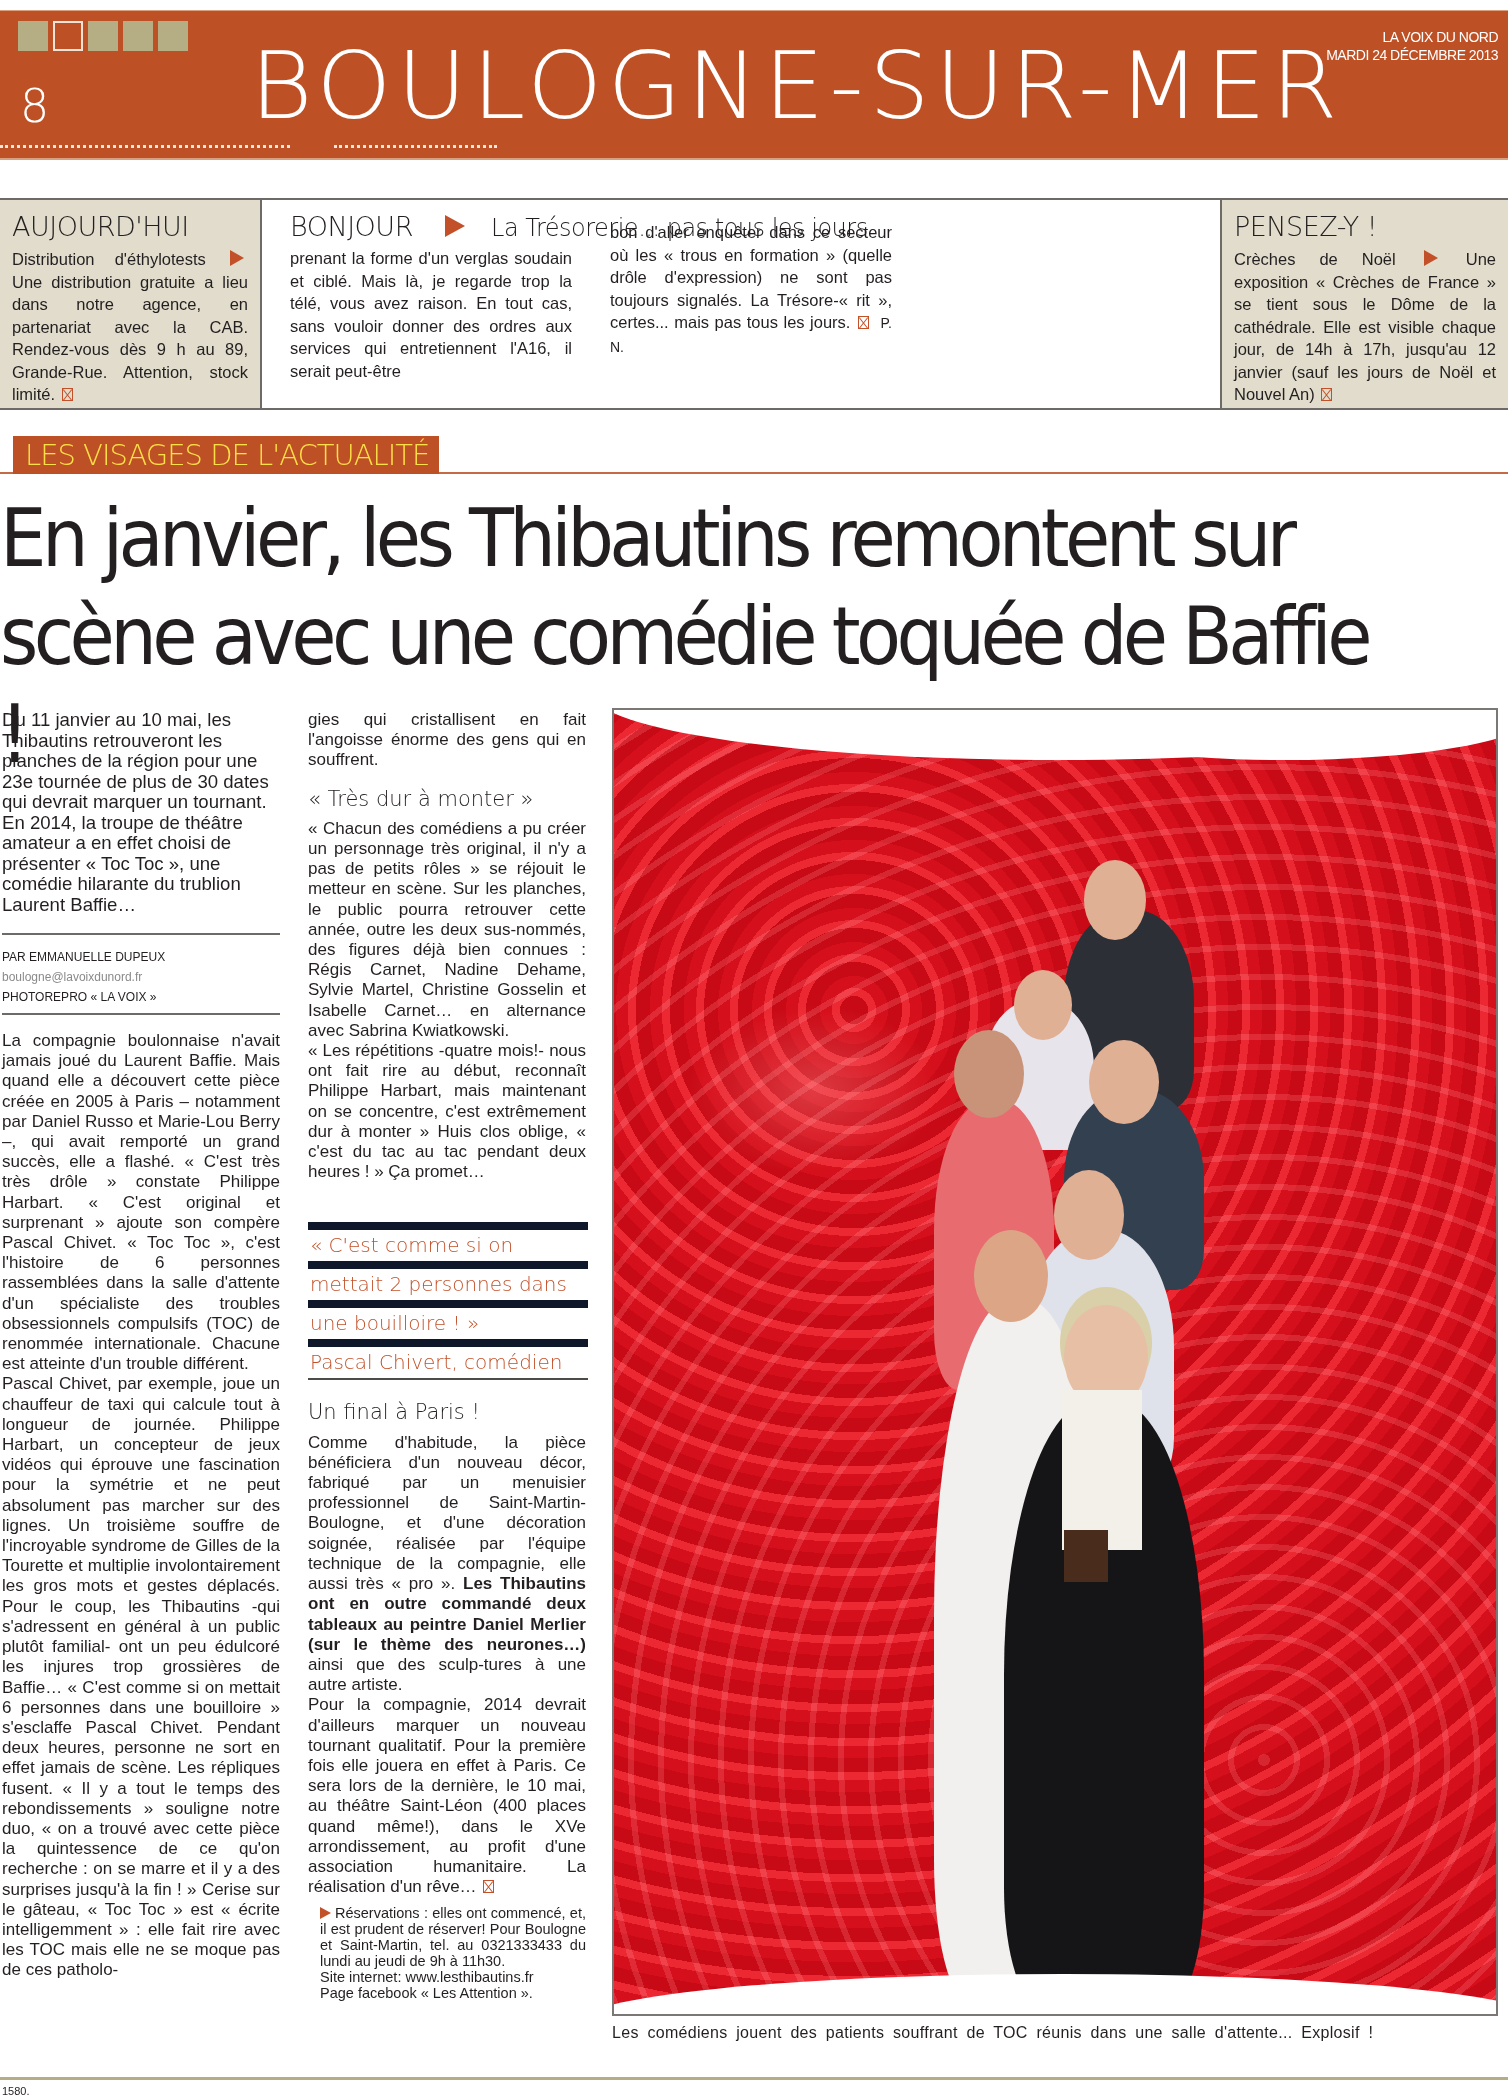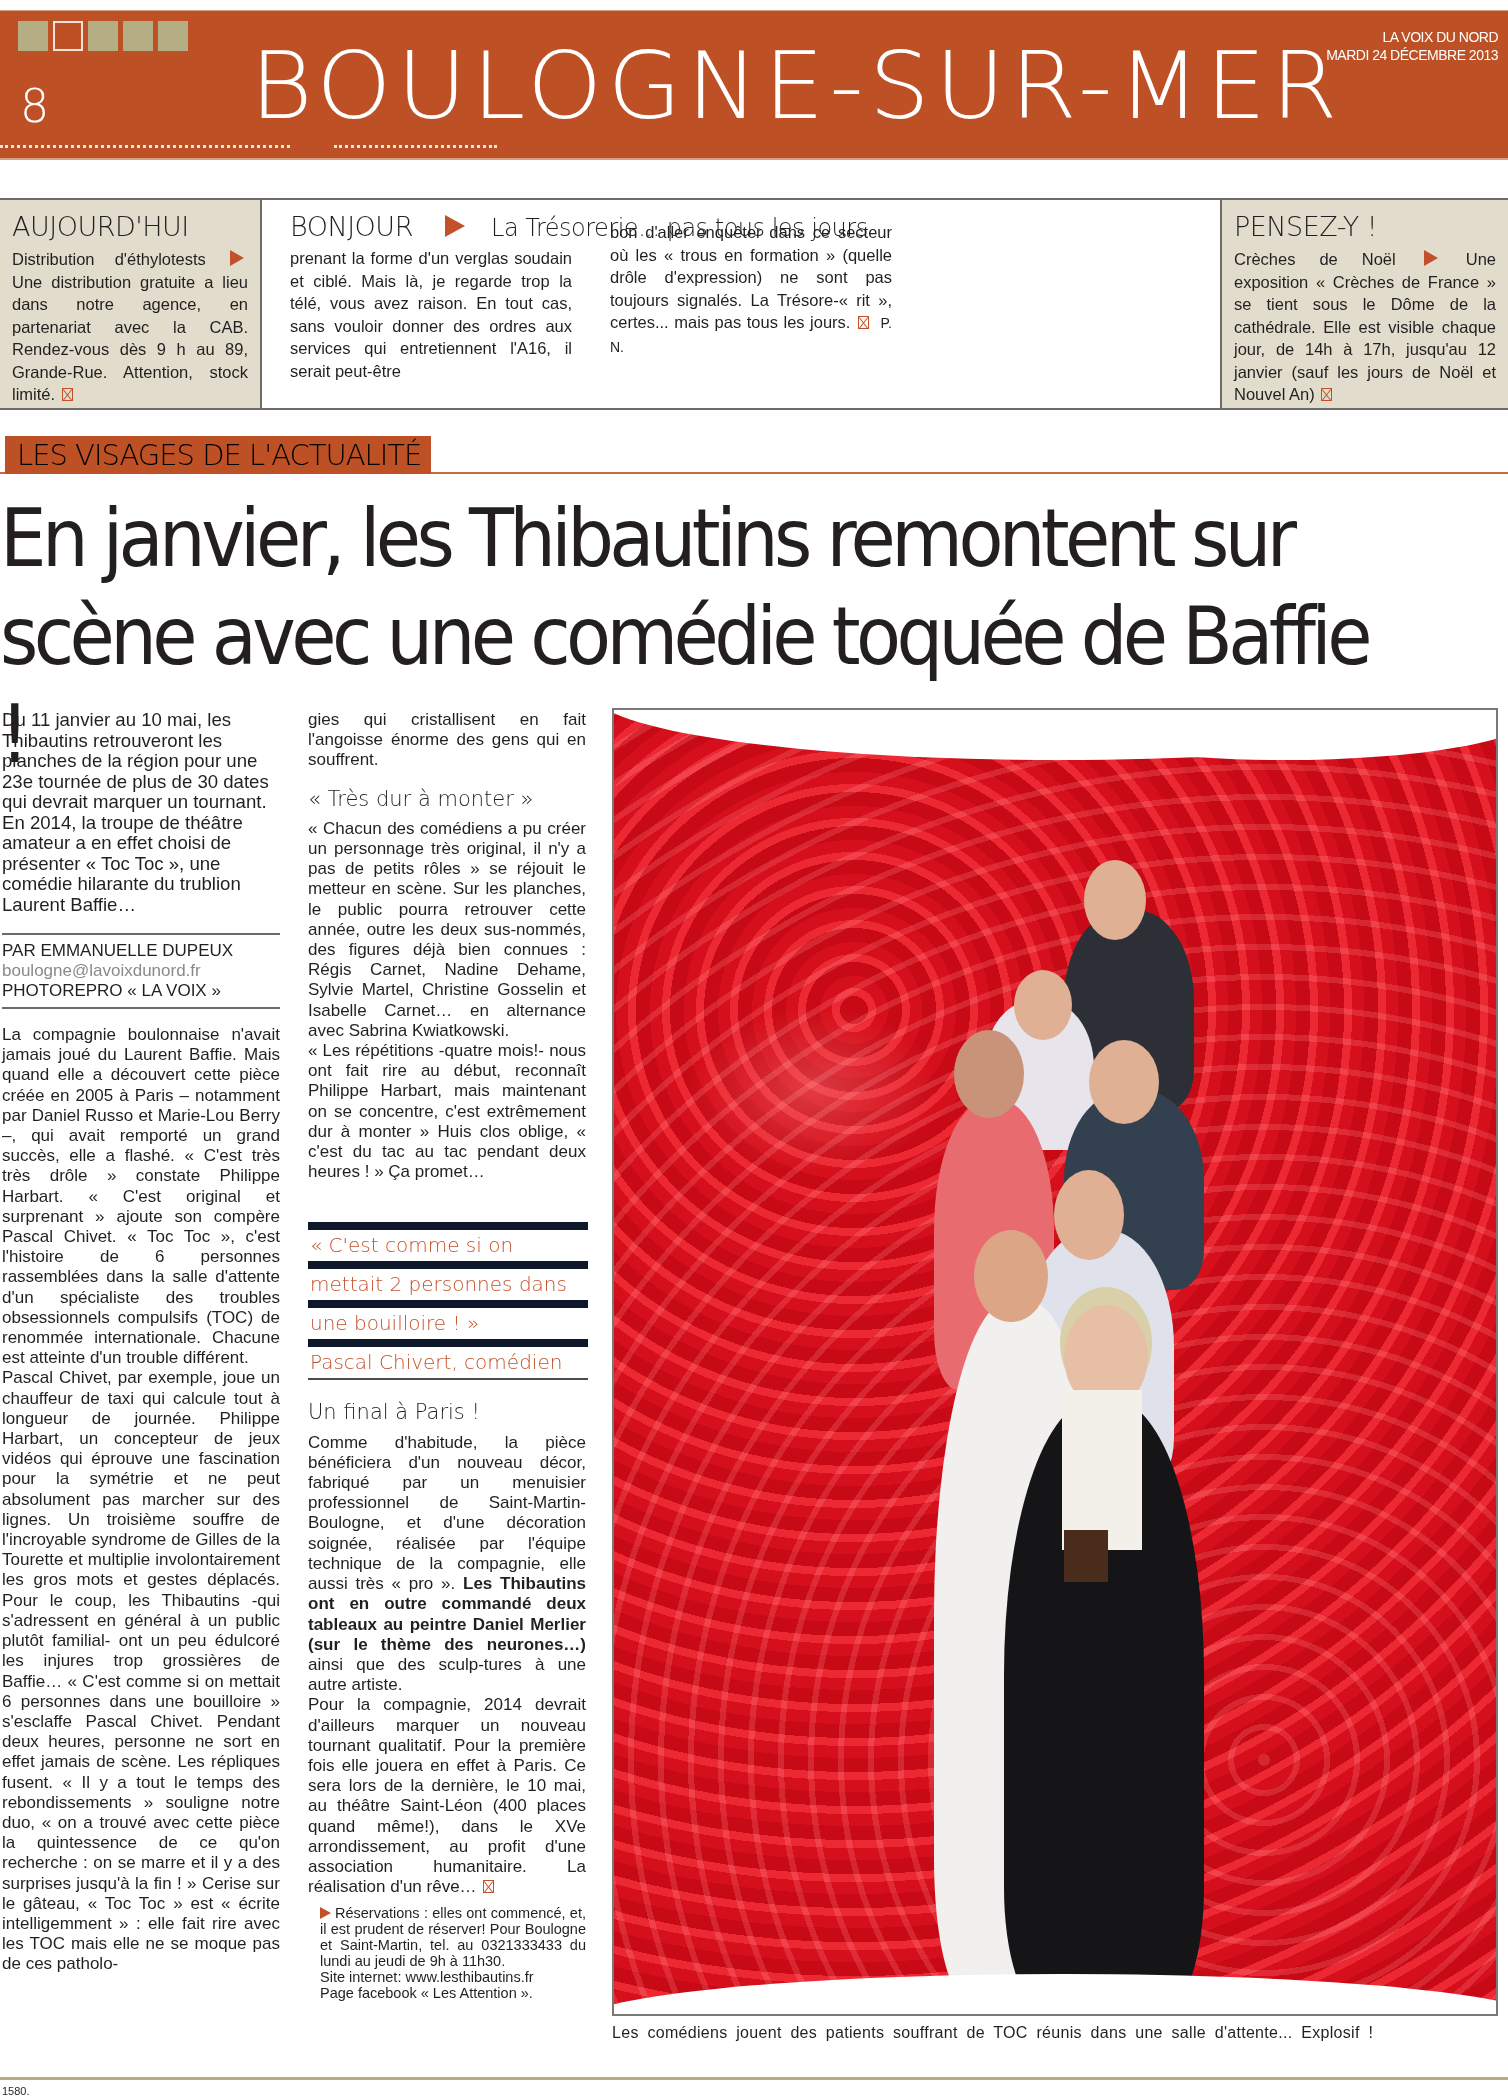--- a/index.html
+++ b/index.html
@@ -27,28 +27,28 @@
   .endmark { display: inline-block; width: 11px; height: 13px; border: 1.5px solid #c2512a; vertical-align: -1px; margin-left: 2px; position: relative; }
   .endmark::before, .endmark::after { content: ""; position: absolute; left: 4px; top: -1px; width: 1px; height: 14px; background: #c2512a; }
   .endmark::before { transform: rotate(38deg); } .endmark::after { transform: rotate(-38deg); }
   .vsep { position: absolute; top: 0; width: 2px; height: 100%; background: #6d6a67; }
   .cols3 { display: flex; gap: 38px; margin-top: 2px; }
   .cols3 .box-text { width: 282px; margin-top: 0; }
   .bonjour-sub { font-family: "DejaVu Sans", sans-serif; font-size: 24px; font-weight: 300; }
 
   
   .kicker-wrap { position: absolute; left: 0; top: 436px; width: 1508px; height: 38px; border-bottom: 2px solid #c46a45; }
-  .kicker { position: absolute; left: 5px; top: 0; height: 38px; background: #bd5125; color: #000000; padding: 0 10px 0 12px; font-family: "DejaVu Sans", sans-serif; font-weight: 300; font-size: 29px; line-height: 38px; letter-spacing: -1px; }
+  .kicker { position: absolute; left: 13px; top: 0; height: 38px; background: #bd5125; color: #fde047; padding: 0 10px 0 12px; font-family: "DejaVu Sans", sans-serif; font-weight: 300; font-size: 29px; line-height: 38px; letter-spacing: -1px; }
   .headline { position: absolute; left: 0; top: 490px; width: 1508px; font-family: "DejaVu Sans", sans-serif; font-weight: 400; font-size: 80px; line-height: 98px; letter-spacing: -5px; color: #231f20; transform: scaleX(0.92); transform-origin: left; }
 
   
   .col { position: absolute; font-size: 17px; line-height: 20.2px; text-align: justify; color: #231f20; }
   .col p { margin: 0; }
   .chapo { font-size: 18.6px; line-height: 20.5px; text-align: left; }
-  .byline { border-top: 2px solid #6d6a67; border-bottom: 2px solid #6d6a67; margin: 18px 0 16px; padding: 6px 0 6px; font-size: 17px; line-height: 20px; width: 278px; }
+  .byline { border-top: 2px solid #6d6a67; border-bottom: 2px solid #6d6a67; margin: 18px 0 16px; padding: 12px 0 6px; font-size: 12px; line-height: 20px; width: 278px; }
   .byline .email { color: #8a8a8a; }
   .subhead { font-family: "DejaVu Sans", sans-serif; font-size: 21px; font-weight: 300; margin: 18px 0 10px; }
   .quote-box { margin: 40px 0 22px; width: 280px; }
   .quote-line { color: #c2512a; font-family: "DejaVu Sans", sans-serif; font-weight: 300; font-size: 20px; line-height: 31px; border-top: 8px solid #0f172a; padding-left: 2px; }
   .quote-line.last { border-bottom: 2px solid #4d4a47; }
   b.strong { font-weight: 700; }
   .resa { font-size: 14.5px; line-height: 16px; margin: 8px 0 0 12px; text-align: justify; }
   .tri.small { border-top-width: 6px; border-bottom-width: 6px; border-left-width: 11px; margin: 0 4px 0 0; }
 
   

